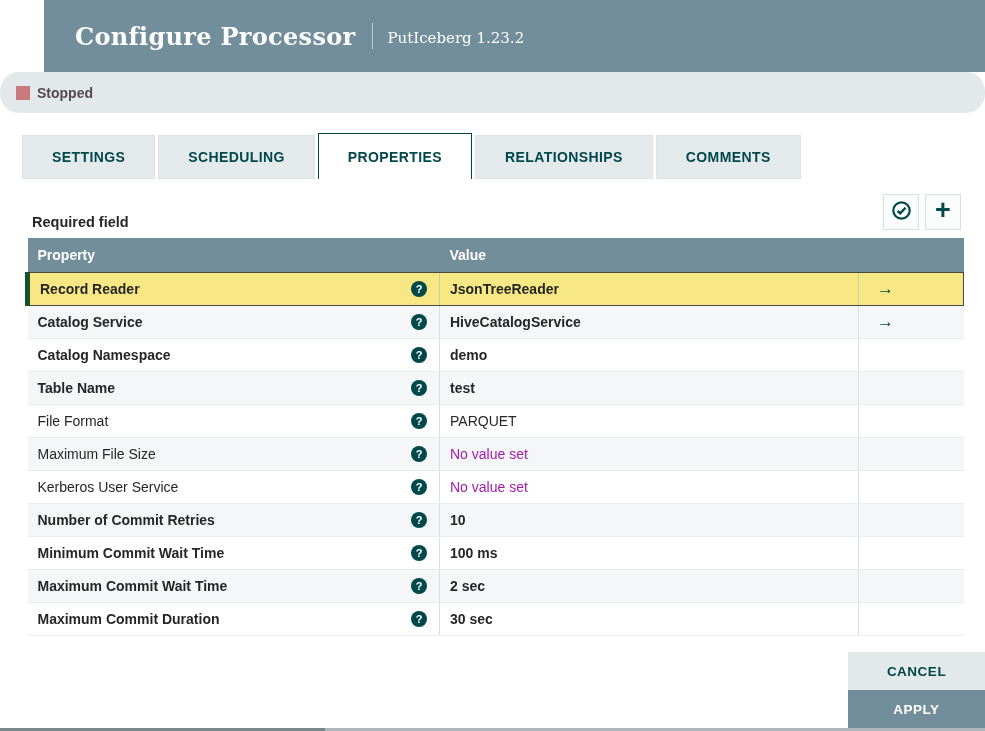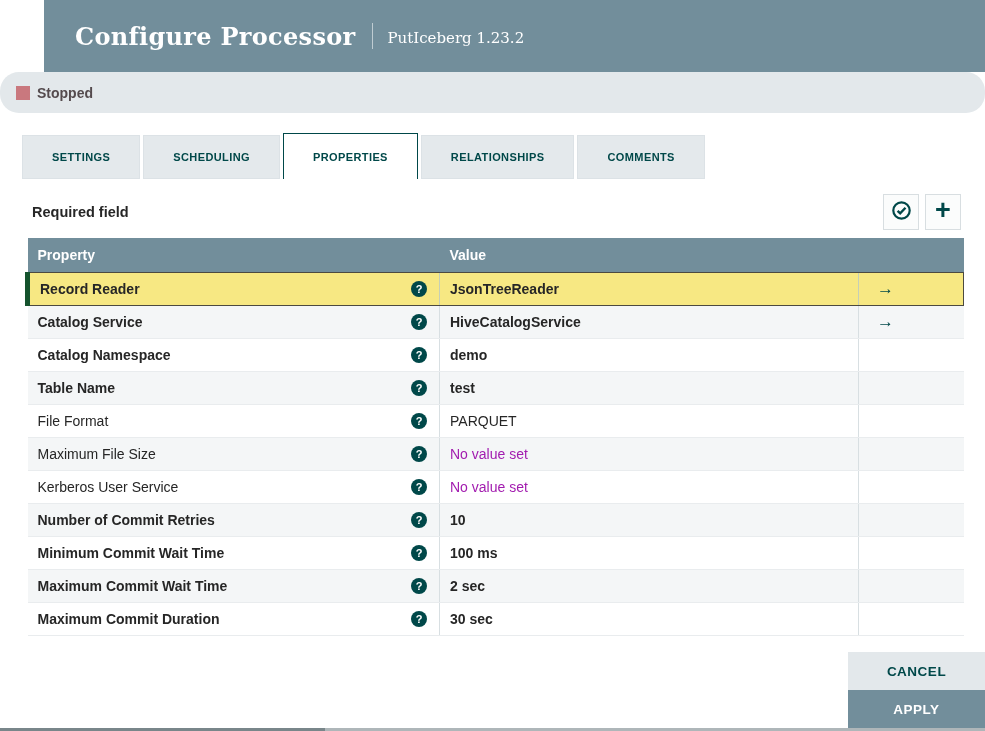--- a/index.html
+++ b/index.html
@@ -69,21 +69,21 @@
     display: flex;
     align-items: flex-end;
     margin: 20px 0 0 22px;
     height: 46px;
   }
   .tab {
     height: 44px;
     background: #E4E9EC;
     border: 1px solid #DCE2E6;
     color: #004849;
-    font-size: 11px;
+    font-size: 14px;
     font-weight: bold;
     letter-spacing: 0.4px;
     display: flex;
     align-items: center;
     justify-content: center;
     padding: 0 29px;
     margin-right: 3px;
     cursor: pointer;
     white-space: nowrap;
   }
@@ -93,21 +93,21 @@
     border: 1px solid #004849;
     border-bottom: none;
     position: relative;
     z-index: 2;
   }
 
   
   .toolbar-row {
     display: flex;
     justify-content: space-between;
-    align-items: center;
+    align-items: flex-end;
     margin: 15px 24px 8px 25px;
     height: 36px;
   }
   .required-field-label {
     font-size: 14.5px;
     font-weight: bold;
     color: #262626;
     padding-left: 7px;
   }
   .toolbar-buttons { display: flex; gap: 6px; }

